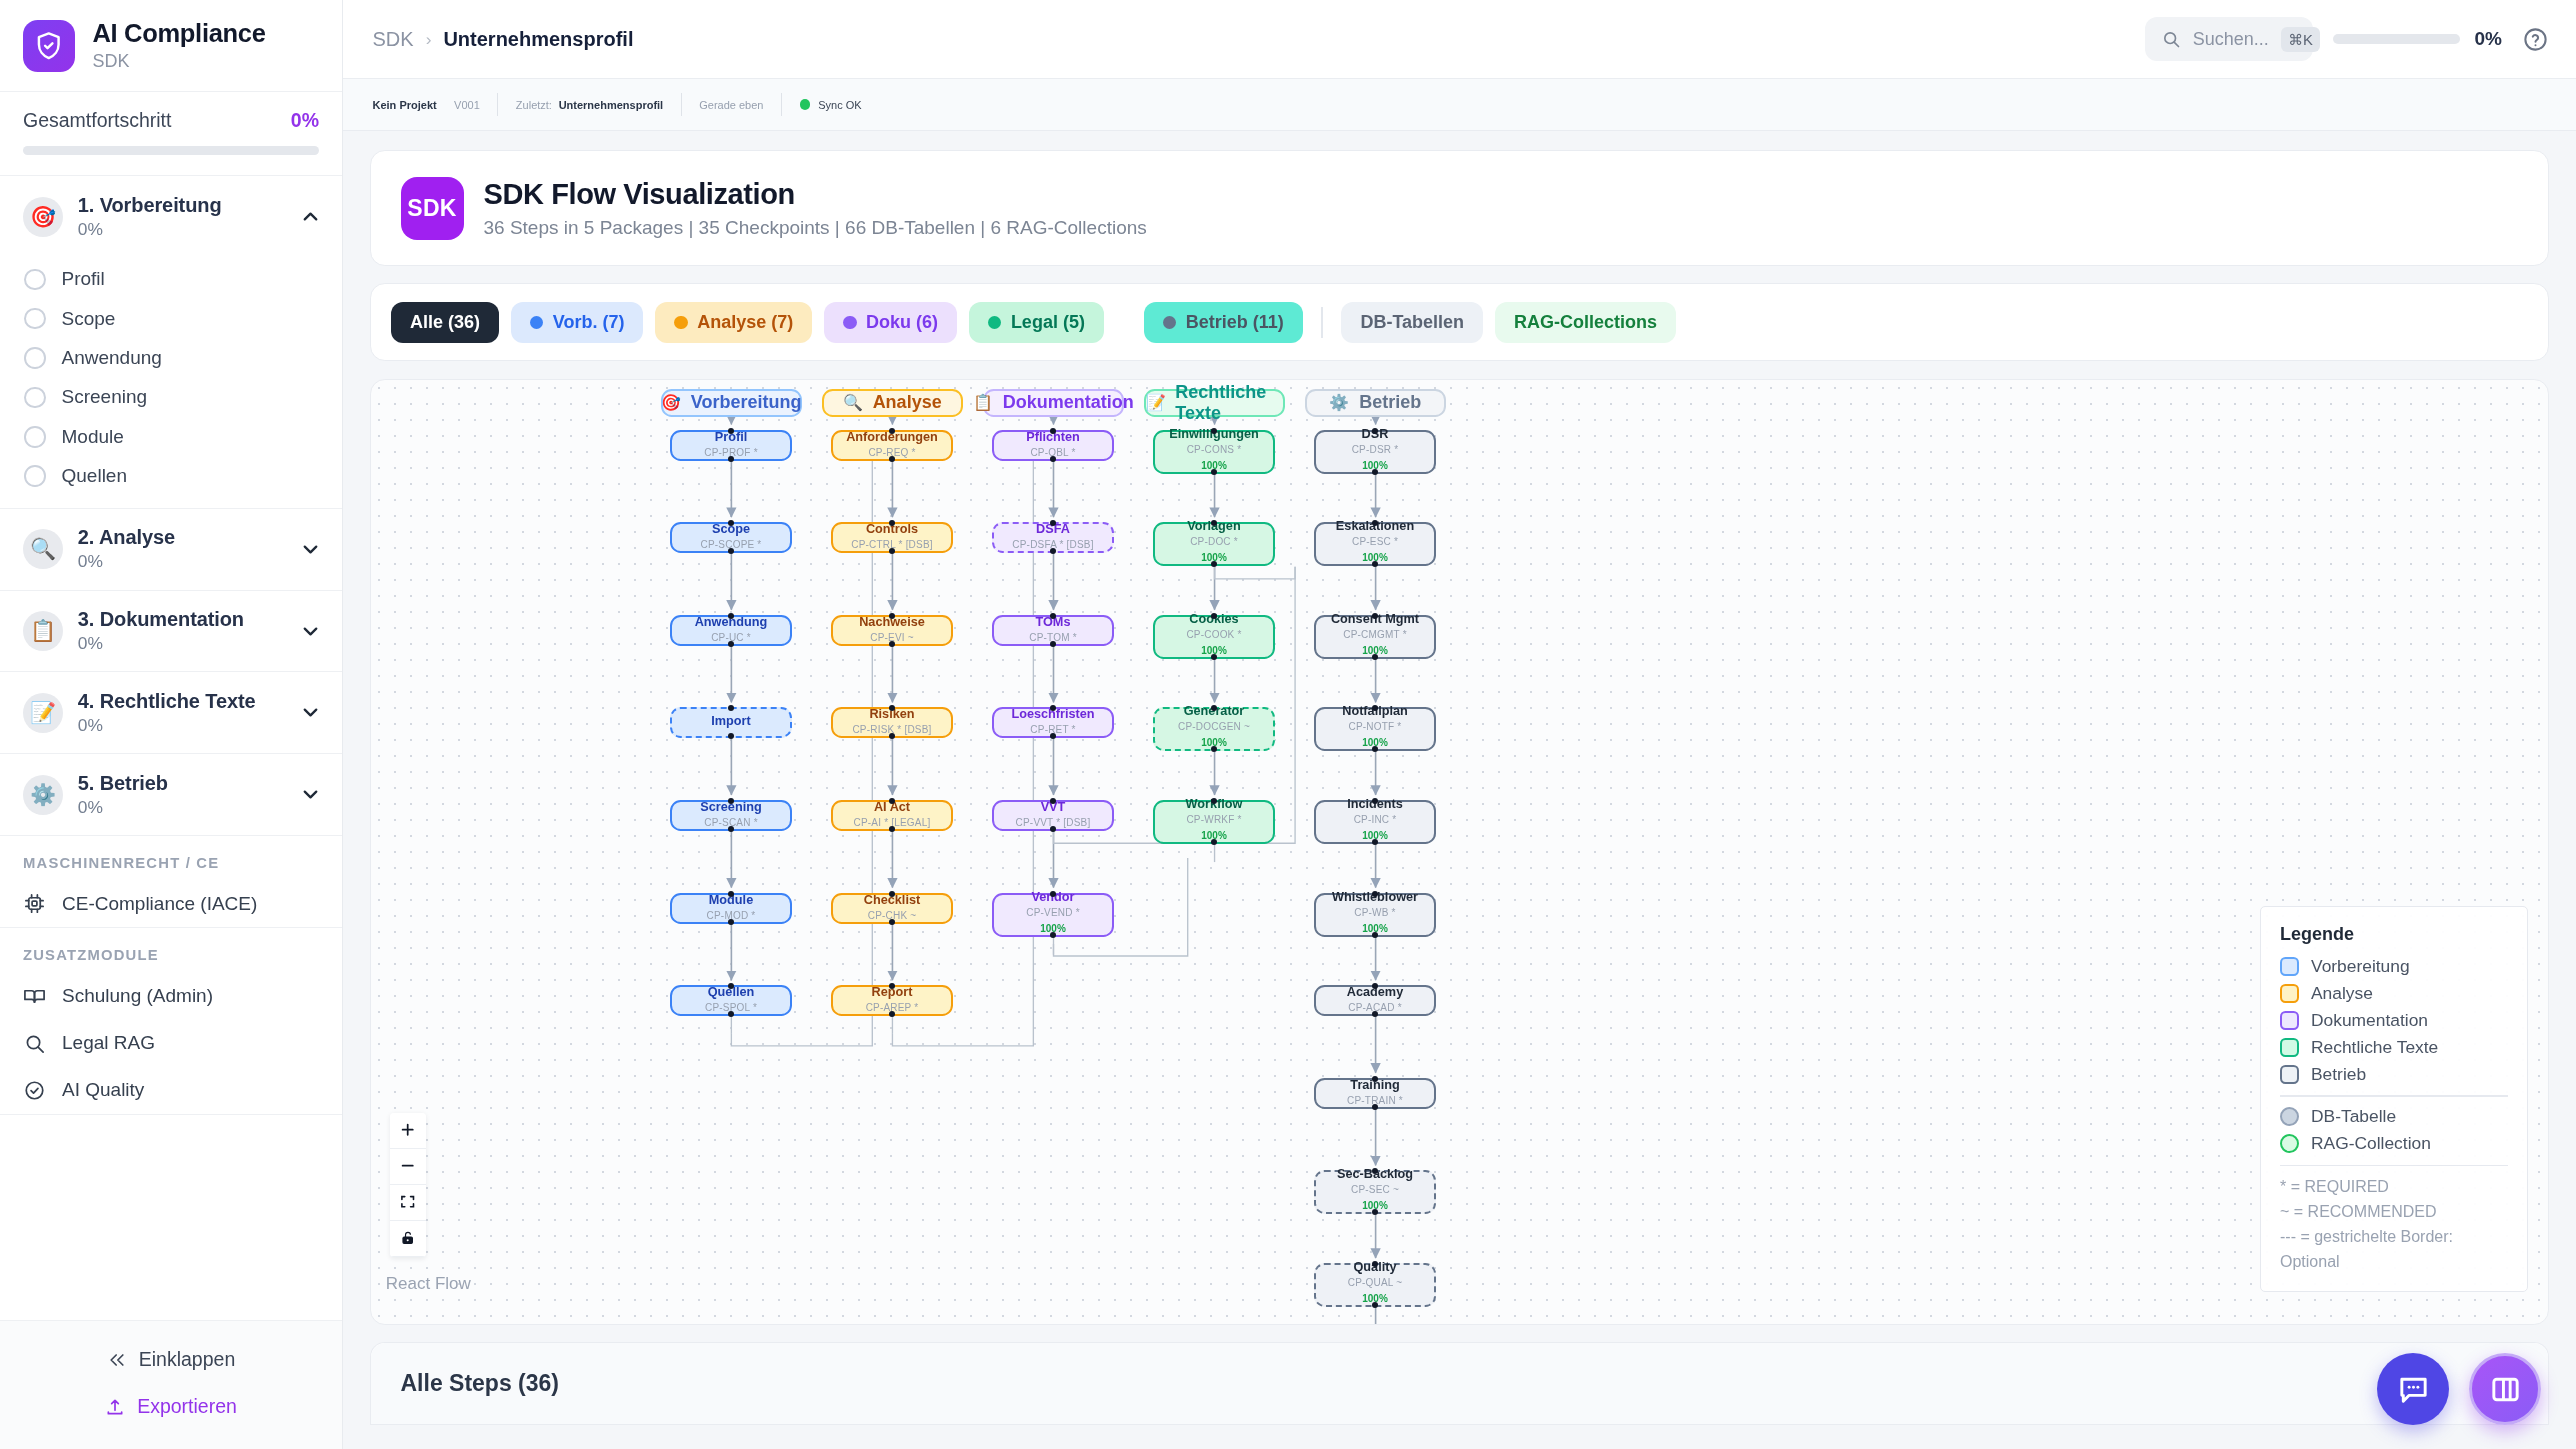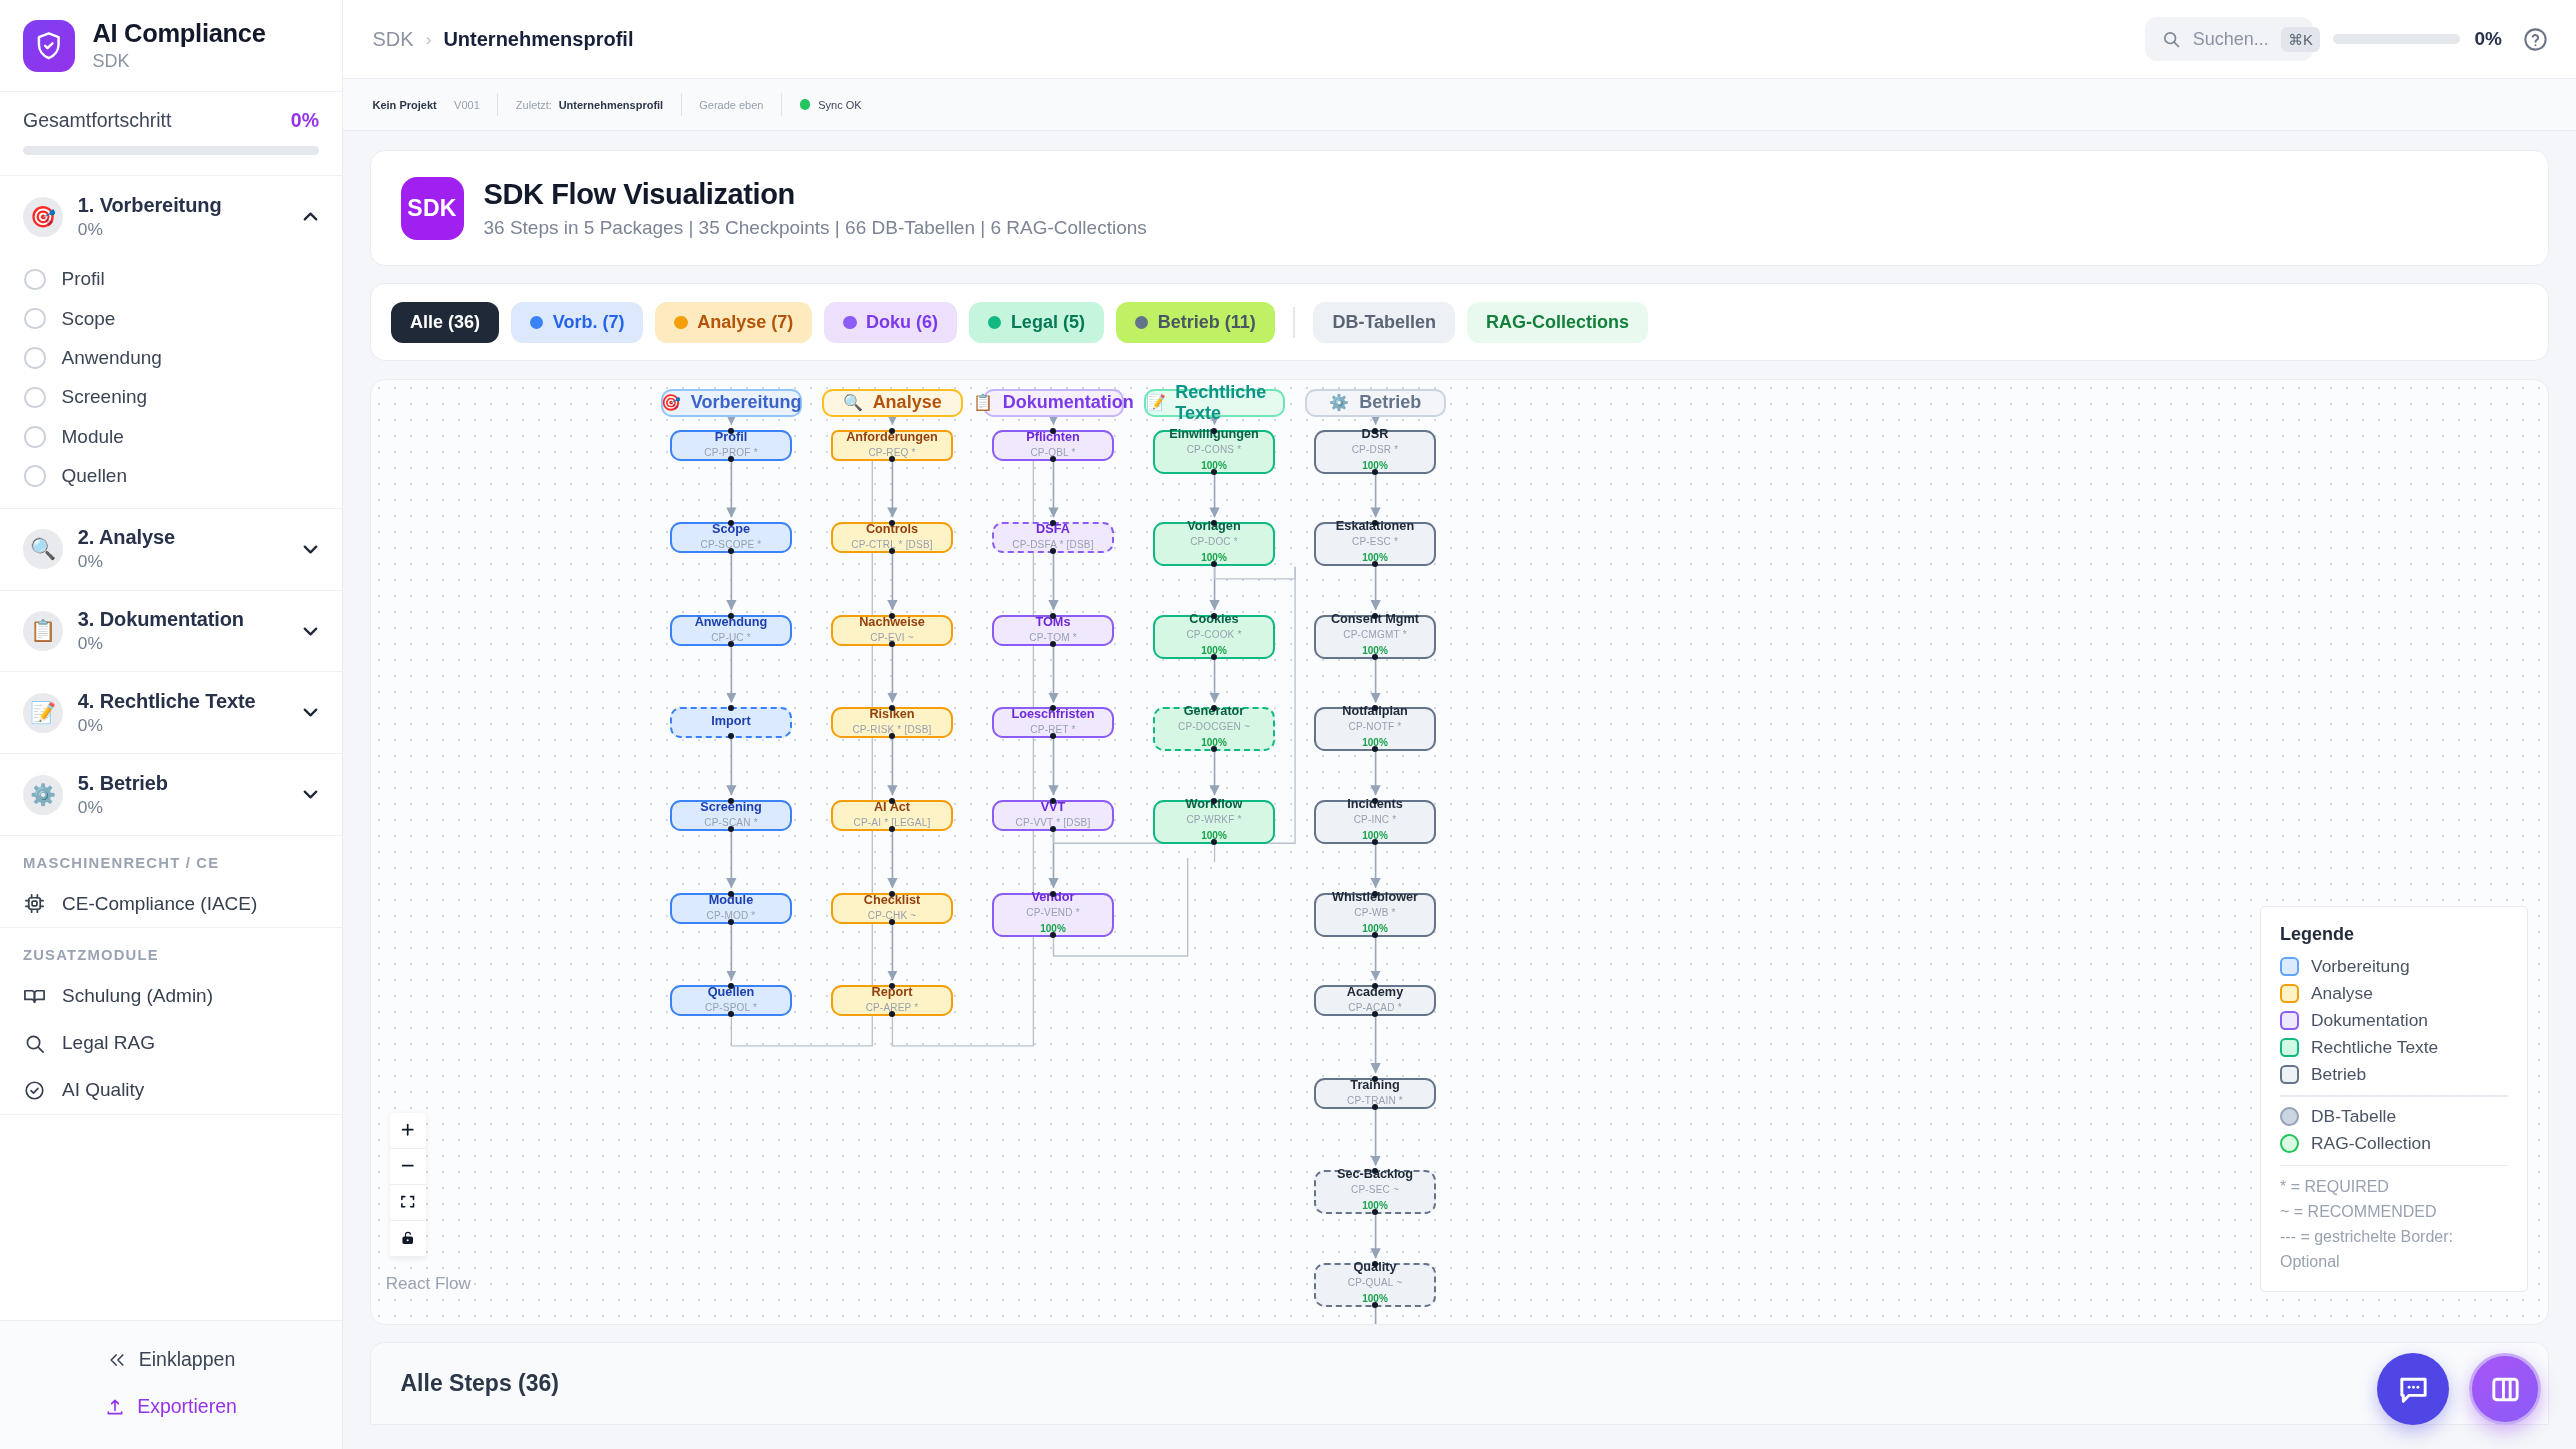--- a/index.html
+++ b/index.html
@@ -113,21 +113,21 @@
   .pill {
     display: inline-flex; align-items: center; gap: 9.4px;
     border-radius: 12px; padding: 10px 19px; font-size: 18px; font-weight: 600; cursor: pointer; white-space: nowrap;
   }
   .pill .pd { width: 13.4px; height: 13.4px; border-radius: 50%; flex: 0 0 13.4px; }
   .pill-all { background: #1f2937; color: #fff; }
   .pill-vorb { background: #dce9fd; color: #2563eb; }
   .pill-ana { background: #fdebbf; color: #b45309; }
   .pill-doku { background: #ece0fd; color: #7c3aed; }
   .pill-legal { background: #c5f5dc; color: #047857; }
-  .pill-betr { background: #bef264; color: #4b5563; }
+  .pill-betr { background: #5eead4; color: #4b5563; margin-left: 28px; }
   .pill-db { background: #edf1f6; color: #5b6474; }
   .pill-rag { background: #e8faee; color: #15803d; }
   .fdiv { width: 1.3px; height: 31px; background: #e3e7ed; margin: 0 6.7px; }
 
   
   .flow {
     position: relative; height: 946px; border-radius: 14.8px; overflow: hidden;
     background-color: #fbfcfd;
     background-image: radial-gradient(#d3d8e0 1.1px, transparent 1.1px);
     background-size: 16px 16px;
@@ -561,21 +561,21 @@
               <span class="nt" style="color:#1e40af">Module</span>
               <span class="nc">CP-MOD *</span>
               <span class="nport b"></span>
             </div>
             <div class="node" style="left: 299px; top: 605px; width: 122px; height: 31px; background: rgb(219, 234, 254); border-color: rgb(59, 130, 246);">
               <span class="nport t"></span>
               <span class="nt" style="color:#1e40af">Quellen</span>
               <span class="nc">CP-SPOL *</span>
               <span class="nport b"></span>
             </div>
-            <div class="node" style="left: 460px; top: 50px; width: 122px; height: 31px; background: rgb(254, 243, 199); border-color: rgb(245, 158, 11); border-radius: 7px;">
+            <div class="node" style="left: 460px; top: 50px; width: 122px; height: 31px; background: rgb(254, 243, 199); border-color: rgb(245, 158, 11);">
               <span class="nport t"></span>
               <span class="nt" style="color:#92400e">Anforderungen</span>
               <span class="nc">CP-REQ *</span>
               <span class="nport b"></span>
             </div>
             <div class="node" style="left: 460px; top: 142px; width: 122px; height: 31px; background: rgb(254, 243, 199); border-color: rgb(245, 158, 11);">
               <span class="nport t"></span>
               <span class="nt" style="color:#92400e">Controls</span>
               <span class="nc">CP-CTRL * [DSB]</span>
               <span class="nport b"></span>

